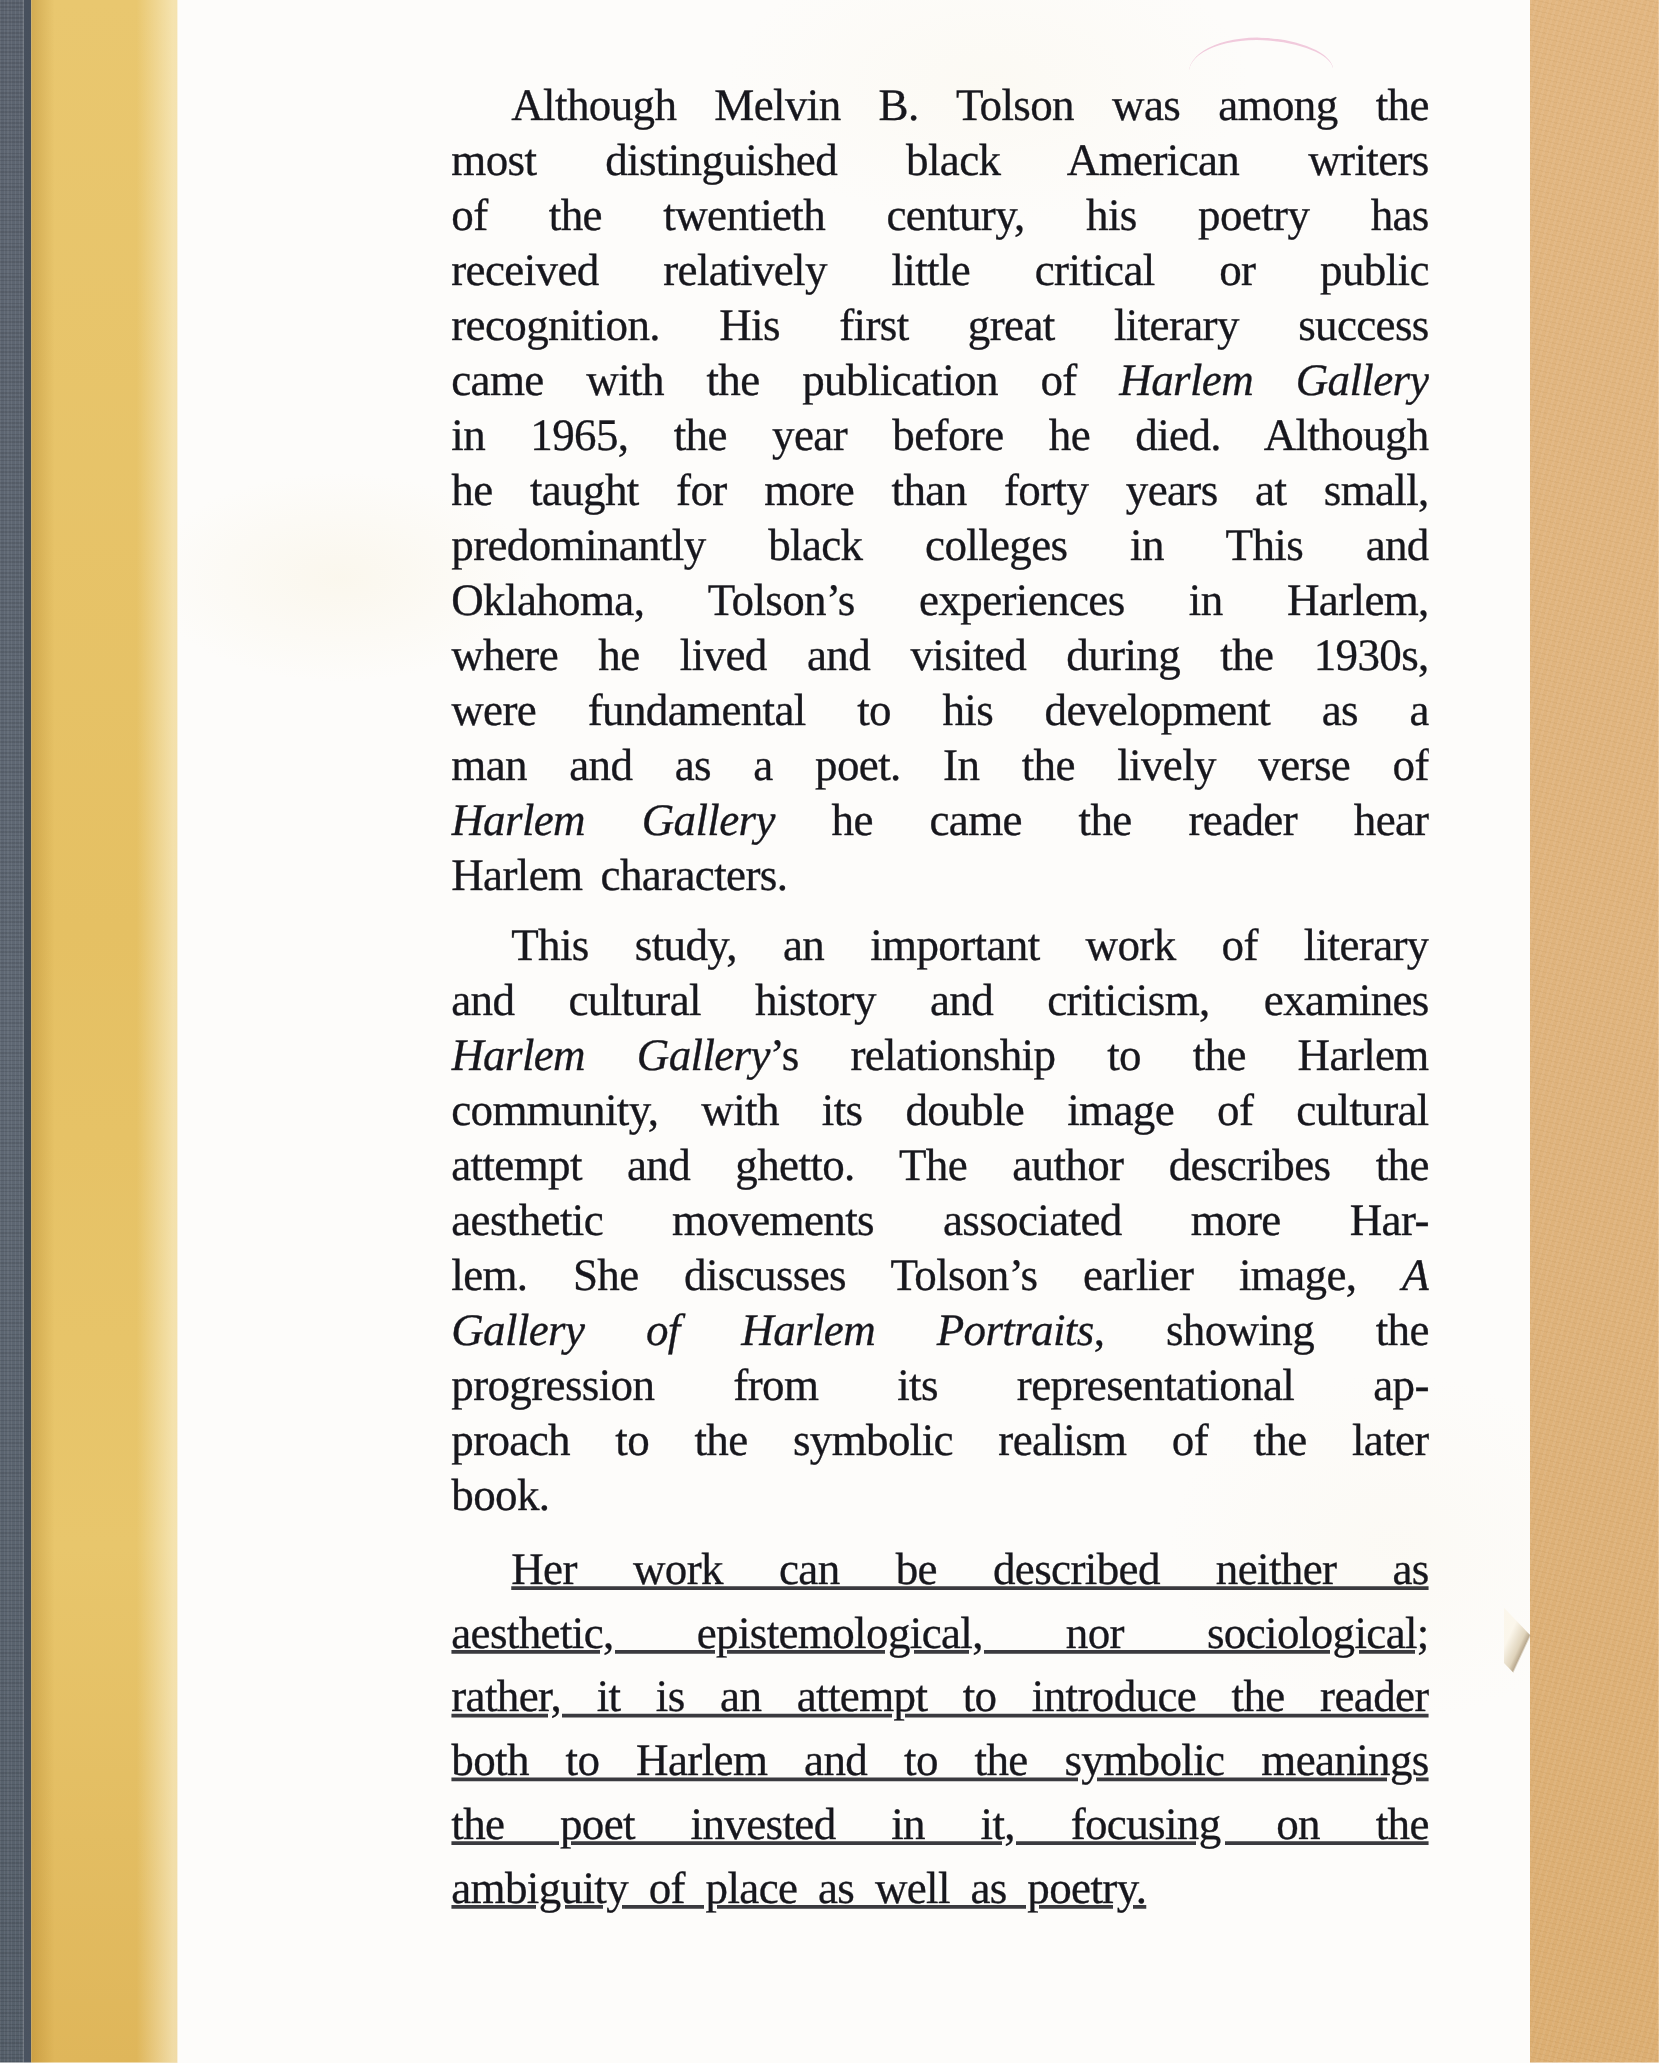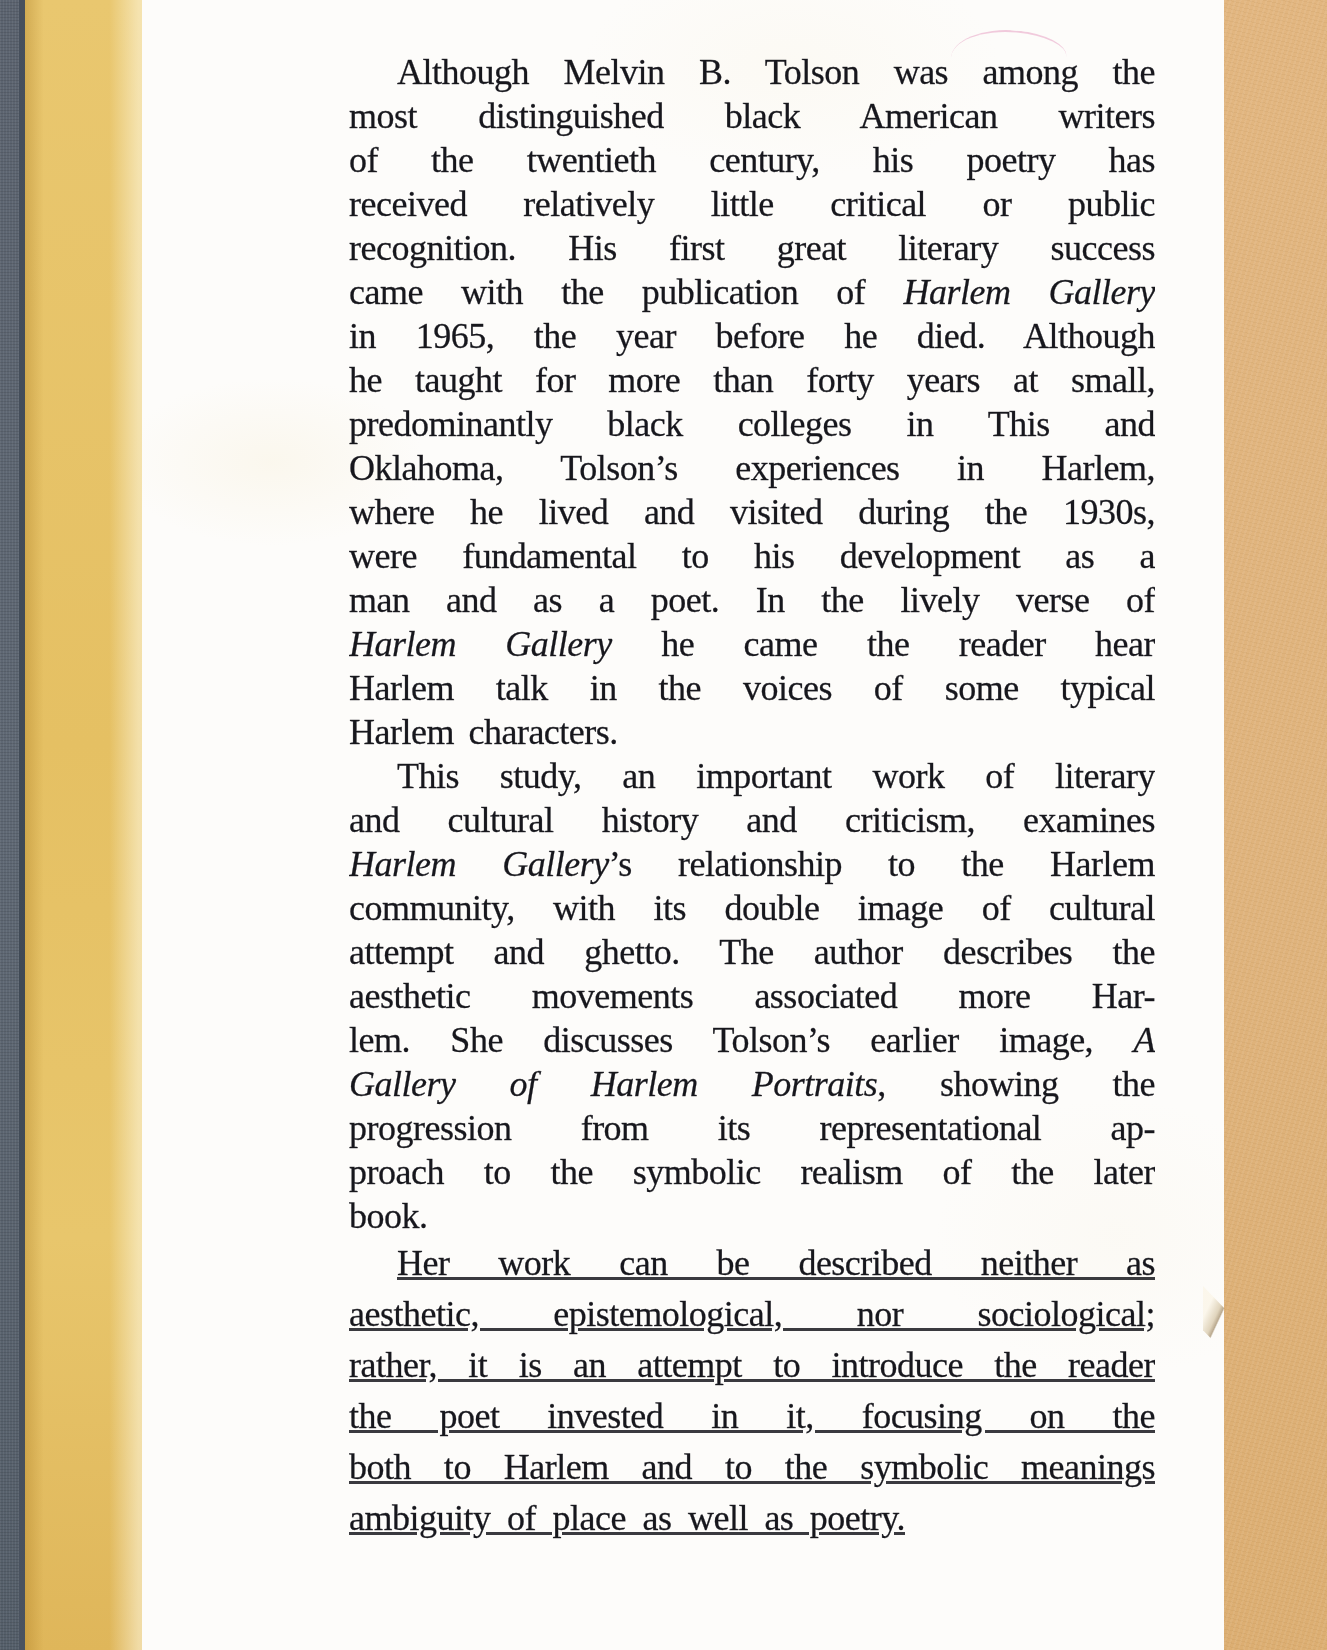--- a/index.html
+++ b/index.html
@@ -66,21 +66,21 @@
   }
 
   
   .textblock {
     position: absolute; left: 207px; top: 50px; width: 806px;
     font-size: 36px;
     letter-spacing: -0.5px;
     color: var(--ink, #17171d);
     -webkit-text-stroke: 0.3px rgba(23,23,29,.85);
   }
-  .para { margin: 0; }
+  .para { margin: 12px; }
   .line {
     height: 44px; line-height: 44px;
     text-align: justify; text-align-last: justify;
     text-justify: inter-word;
     overflow: hidden; white-space: nowrap;
   }
   .line.last { text-align: right; text-align-last: left; word-spacing: 6px; }
   .line.indent { text-indent: 48px; }
   .para:nth-child(3) .line { height: 51px; line-height: 51px; text-decoration: underline; }
   .para:nth-child(3) .line.last { word-spacing: 8px; }
@@ -103,42 +103,41 @@
           <div class="line"><span>recognition. His first great literary success</span></div>
           <div class="line"><span>came with the publication of </span><i>Harlem Gallery</i></div>
           <div class="line"><span>in 1965, the year before he died. Although</span></div>
           <div class="line"><span>he taught for more than forty years at small,</span></div>
           <div class="line"><span>predominantly black colleges in This and</span></div>
           <div class="line"><span>Oklahoma, Tolson’s experiences in Harlem,</span></div>
           <div class="line"><span>where he lived and visited during the 1930s,</span></div>
           <div class="line"><span>were fundamental to his development as a</span></div>
           <div class="line"><span>man and as a poet. In the lively verse of</span></div>
           <div class="line"><i>Harlem Gallery</i><span> he came the reader hear</span></div>
-          <div class="line"><span>Harlem talk in the voices of some typical</span></div>
           <div class="line last"><span>Harlem characters.</span></div>
         </div>
         <div class="para">
           <div class="line indent"><span>This study, an important work of literary</span></div>
           <div class="line"><span>and cultural history and criticism, examines</span></div>
           <div class="line"><i>Harlem Gallery</i><span>’s relationship to the Harlem</span></div>
           <div class="line"><span>community, with its double image of cultural</span></div>
           <div class="line"><span>attempt and ghetto. The author describes the</span></div>
           <div class="line"><span>aesthetic movements associated more Har-</span></div>
           <div class="line"><span>lem. She discusses Tolson’s earlier image, </span><i>A</i></div>
           <div class="line"><i>Gallery of Harlem Portraits</i><span>, showing the</span></div>
           <div class="line"><span>progression from its representational ap-</span></div>
           <div class="line"><span>proach to the symbolic realism of the later</span></div>
           <div class="line last"><span>book.</span></div>
         </div>
         <div class="para">
           <div class="line indent"><span>Her work can be described neither as</span></div>
           <div class="line"><span>aesthetic, epistemological, nor sociological;</span></div>
           <div class="line"><span>rather, it is an attempt to introduce the reader</span></div>
+          <div class="line"><span>both to Harlem and to the symbolic meanings</span></div>
           <div class="line"><span>the poet invested in it, focusing on the</span></div>
-          <div class="line"><span>both to Harlem and to the symbolic meanings</span></div>
           <div class="line last"><span>ambiguity of place as well as poetry.</span></div>
         </div>
       </div>
   </div>
   <div class="kraft"></div>
   <div class="smudge"></div>
   <div class="tear"></div>
 </div>
 
 </body></html>

